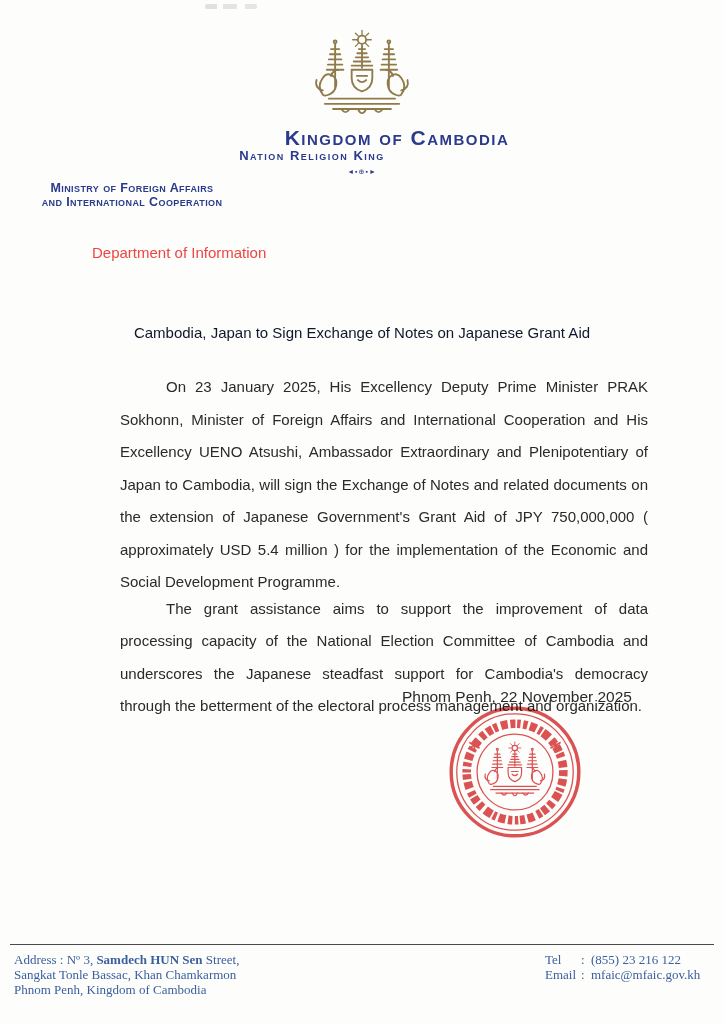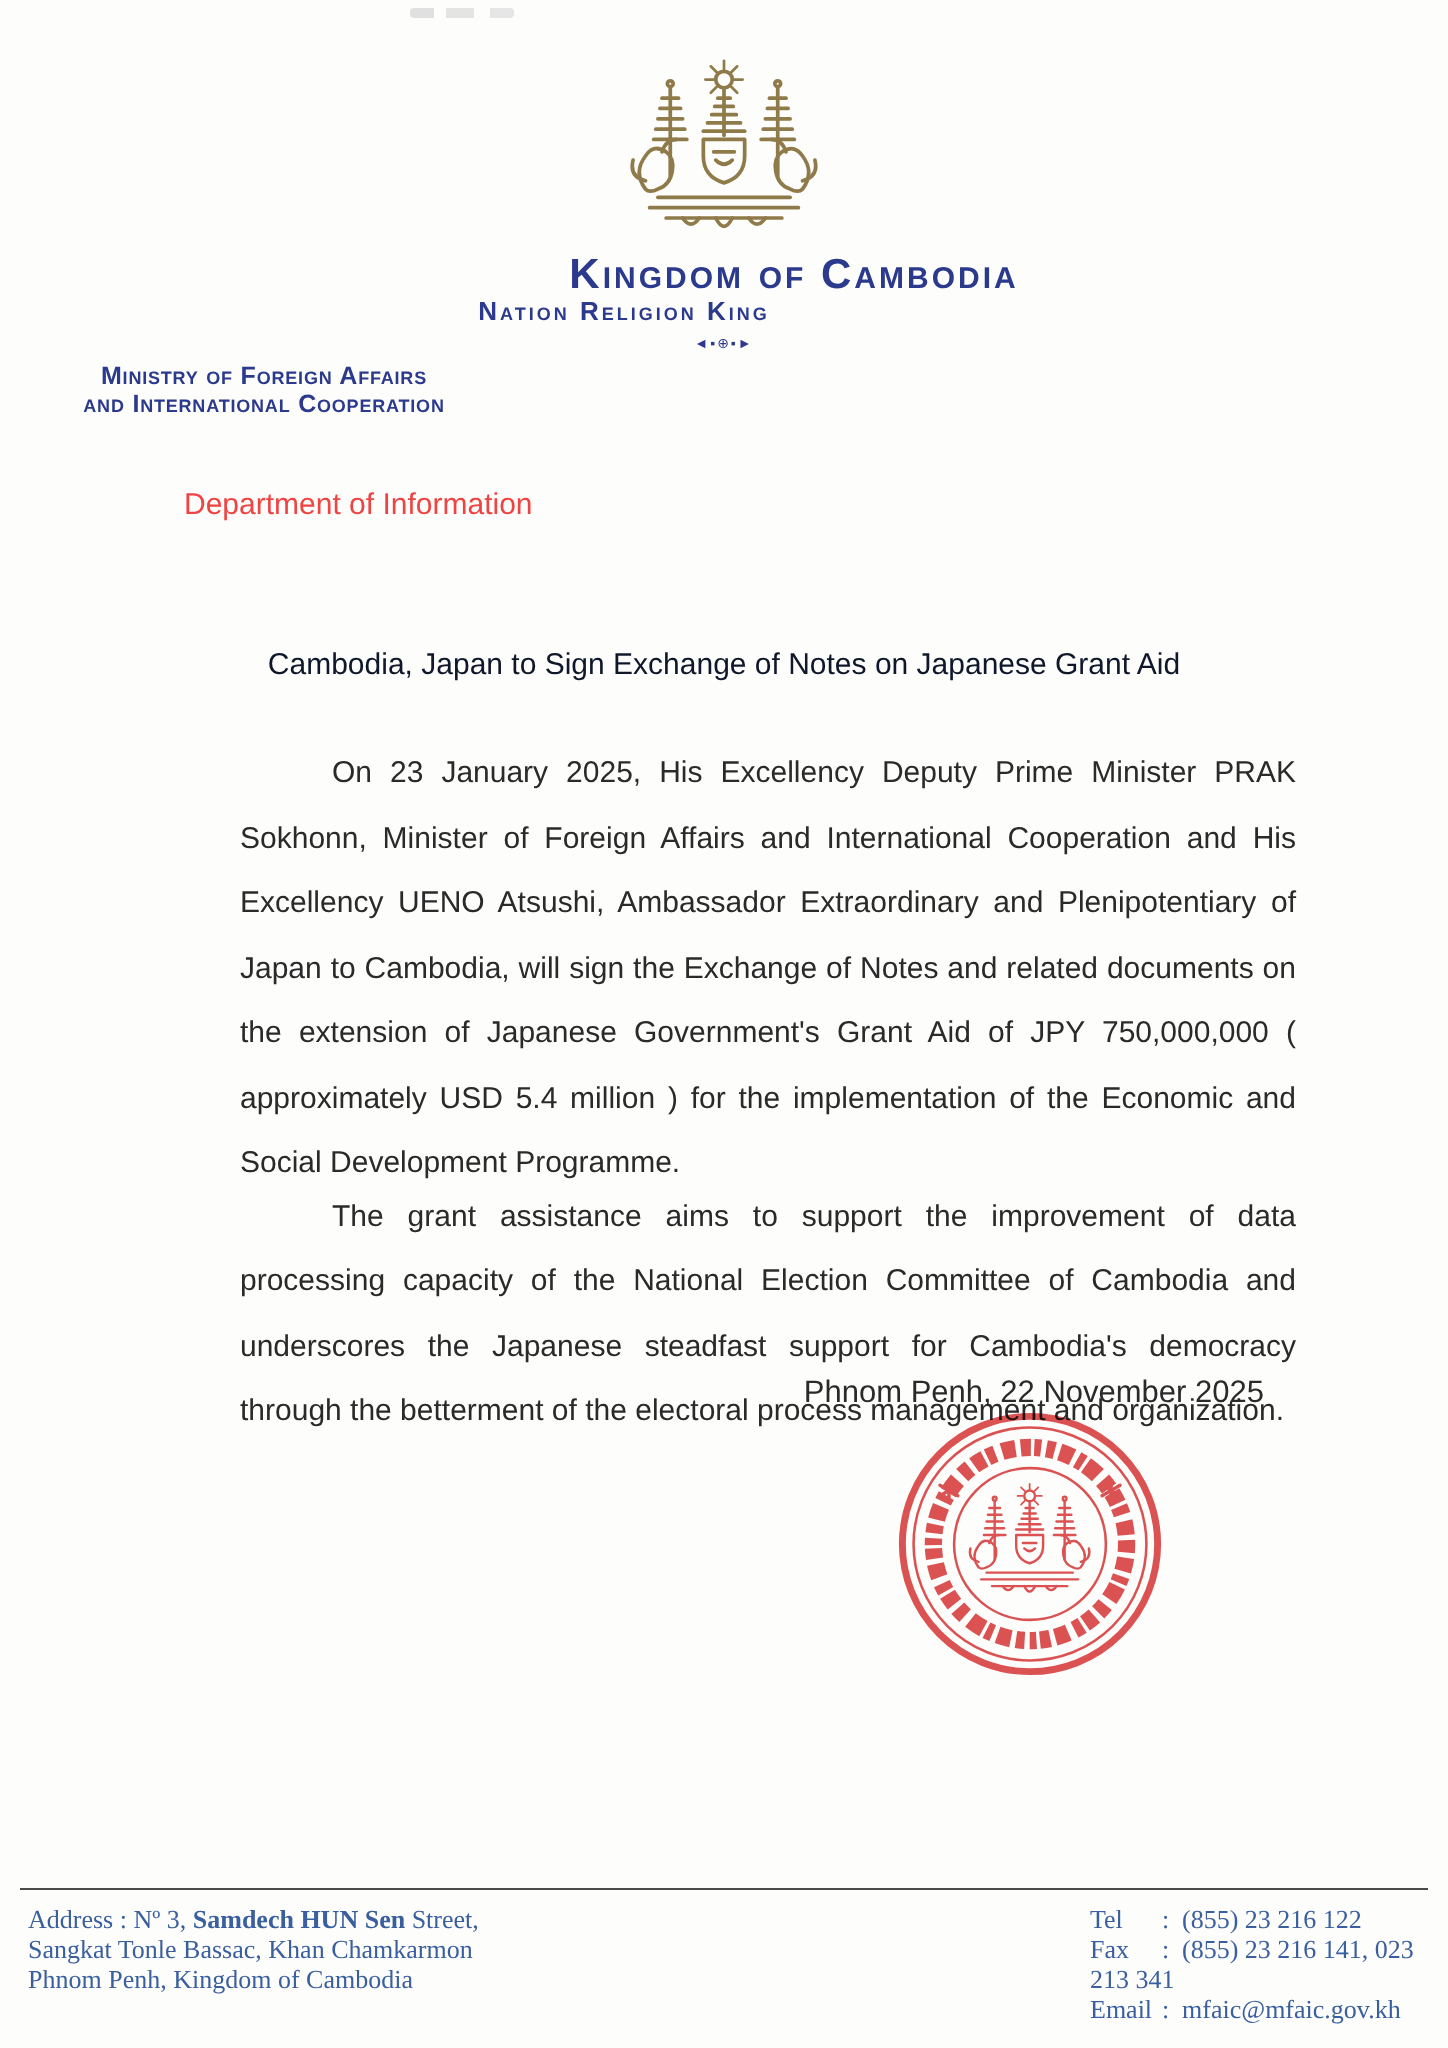--- a/index.html
+++ b/index.html
@@ -174,20 +174,17 @@
     <div><span>Address : Nº 3, </span><b>Samdech HUN Sen</b><span> Street,</span></div>
     <div>Sangkat Tonle Bassac, Khan Chamkarmon</div>
     <div>Phnom Penh, Kingdom of Cambodia</div>
   </div>
 
   <div class="footer footer-right">
     <div class="contact-row">
       <span class="lbl">Tel</span><span class="sep">:</span><span>(855) 23 216 122</span>
     </div>
     <div class="contact-row">
-      <span class="lbl">Fax</span><span class="sep">:</span><span>(855) 23 216 141, 023 213 341</span>
-    </div>
-    <div class="contact-row">
       <span class="lbl">Email</span><span class="sep">:</span><span>mfaic@mfaic.gov.kh</span>
     </div>
   </div>
 
 </div>
 
 </body></html>

